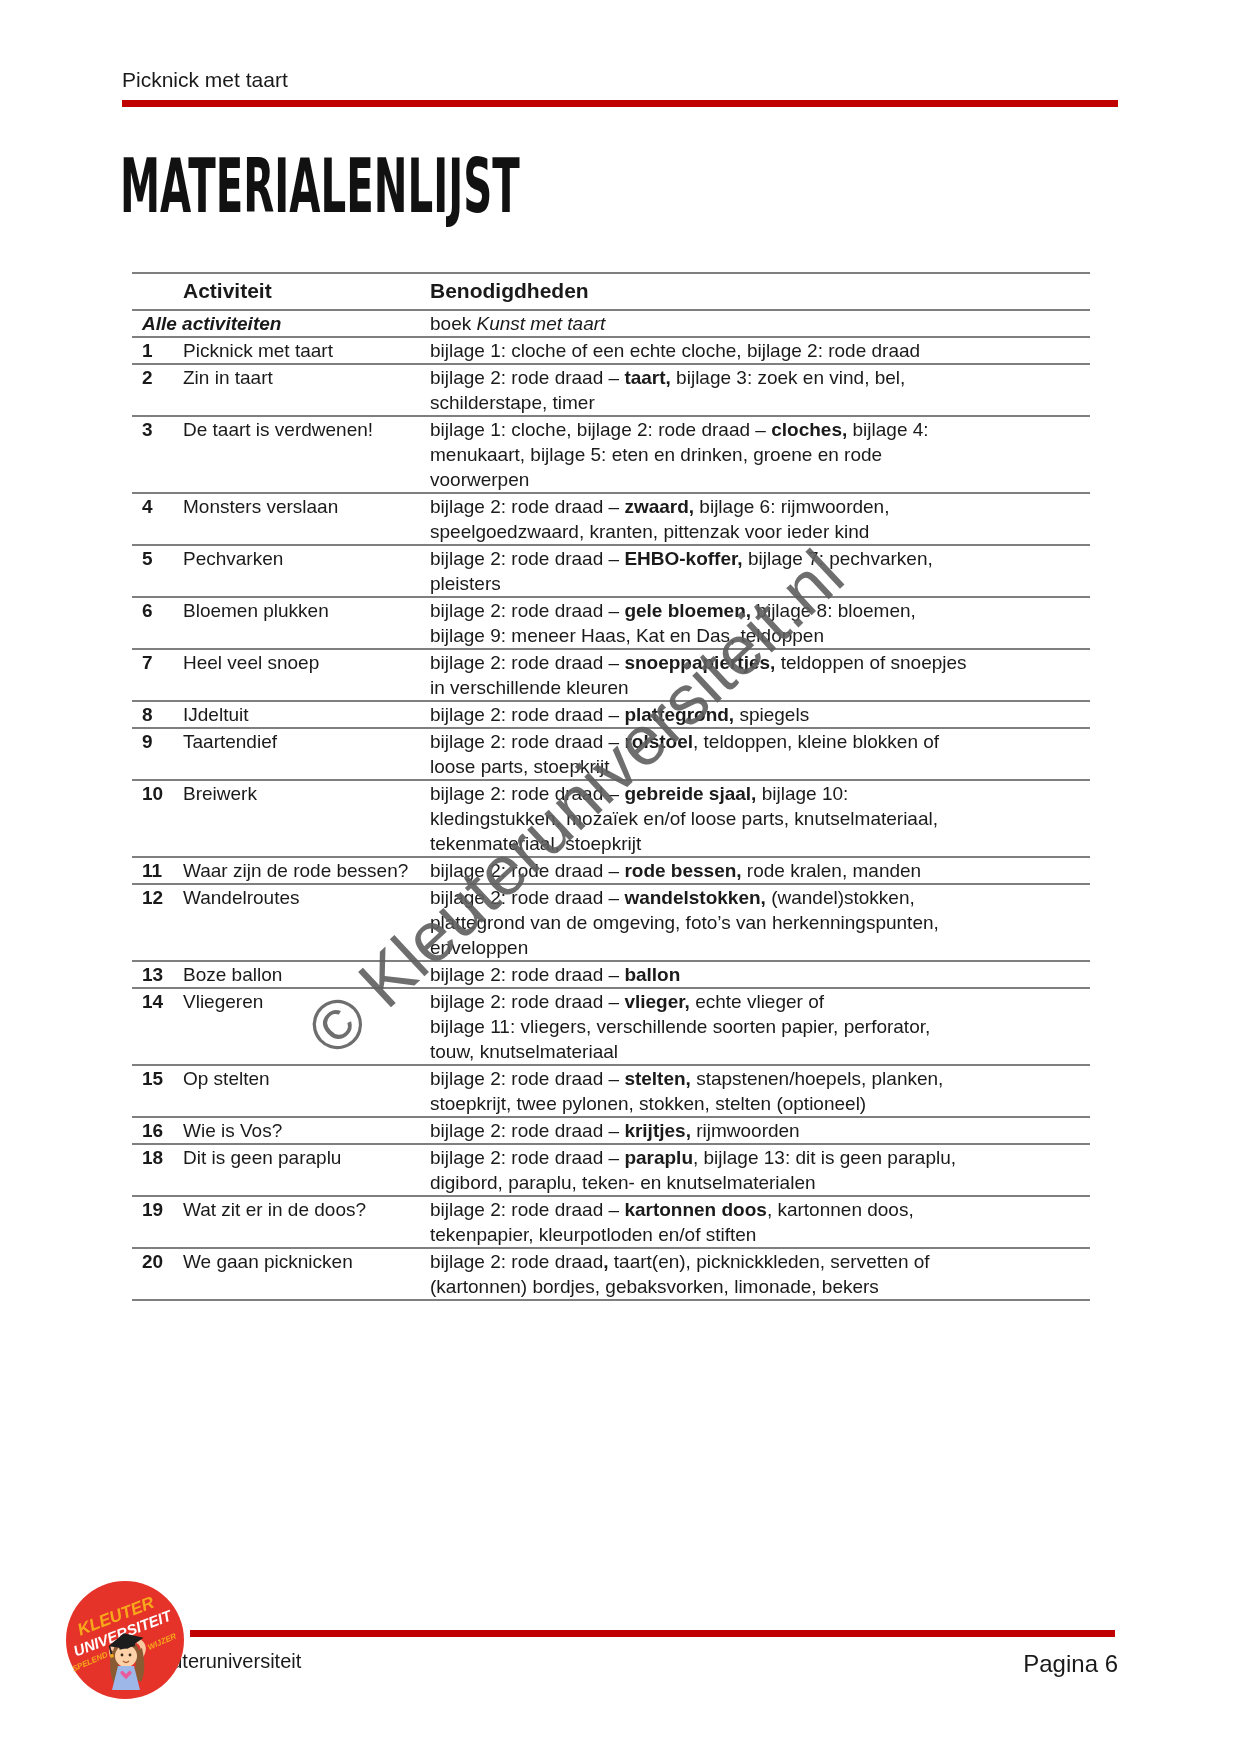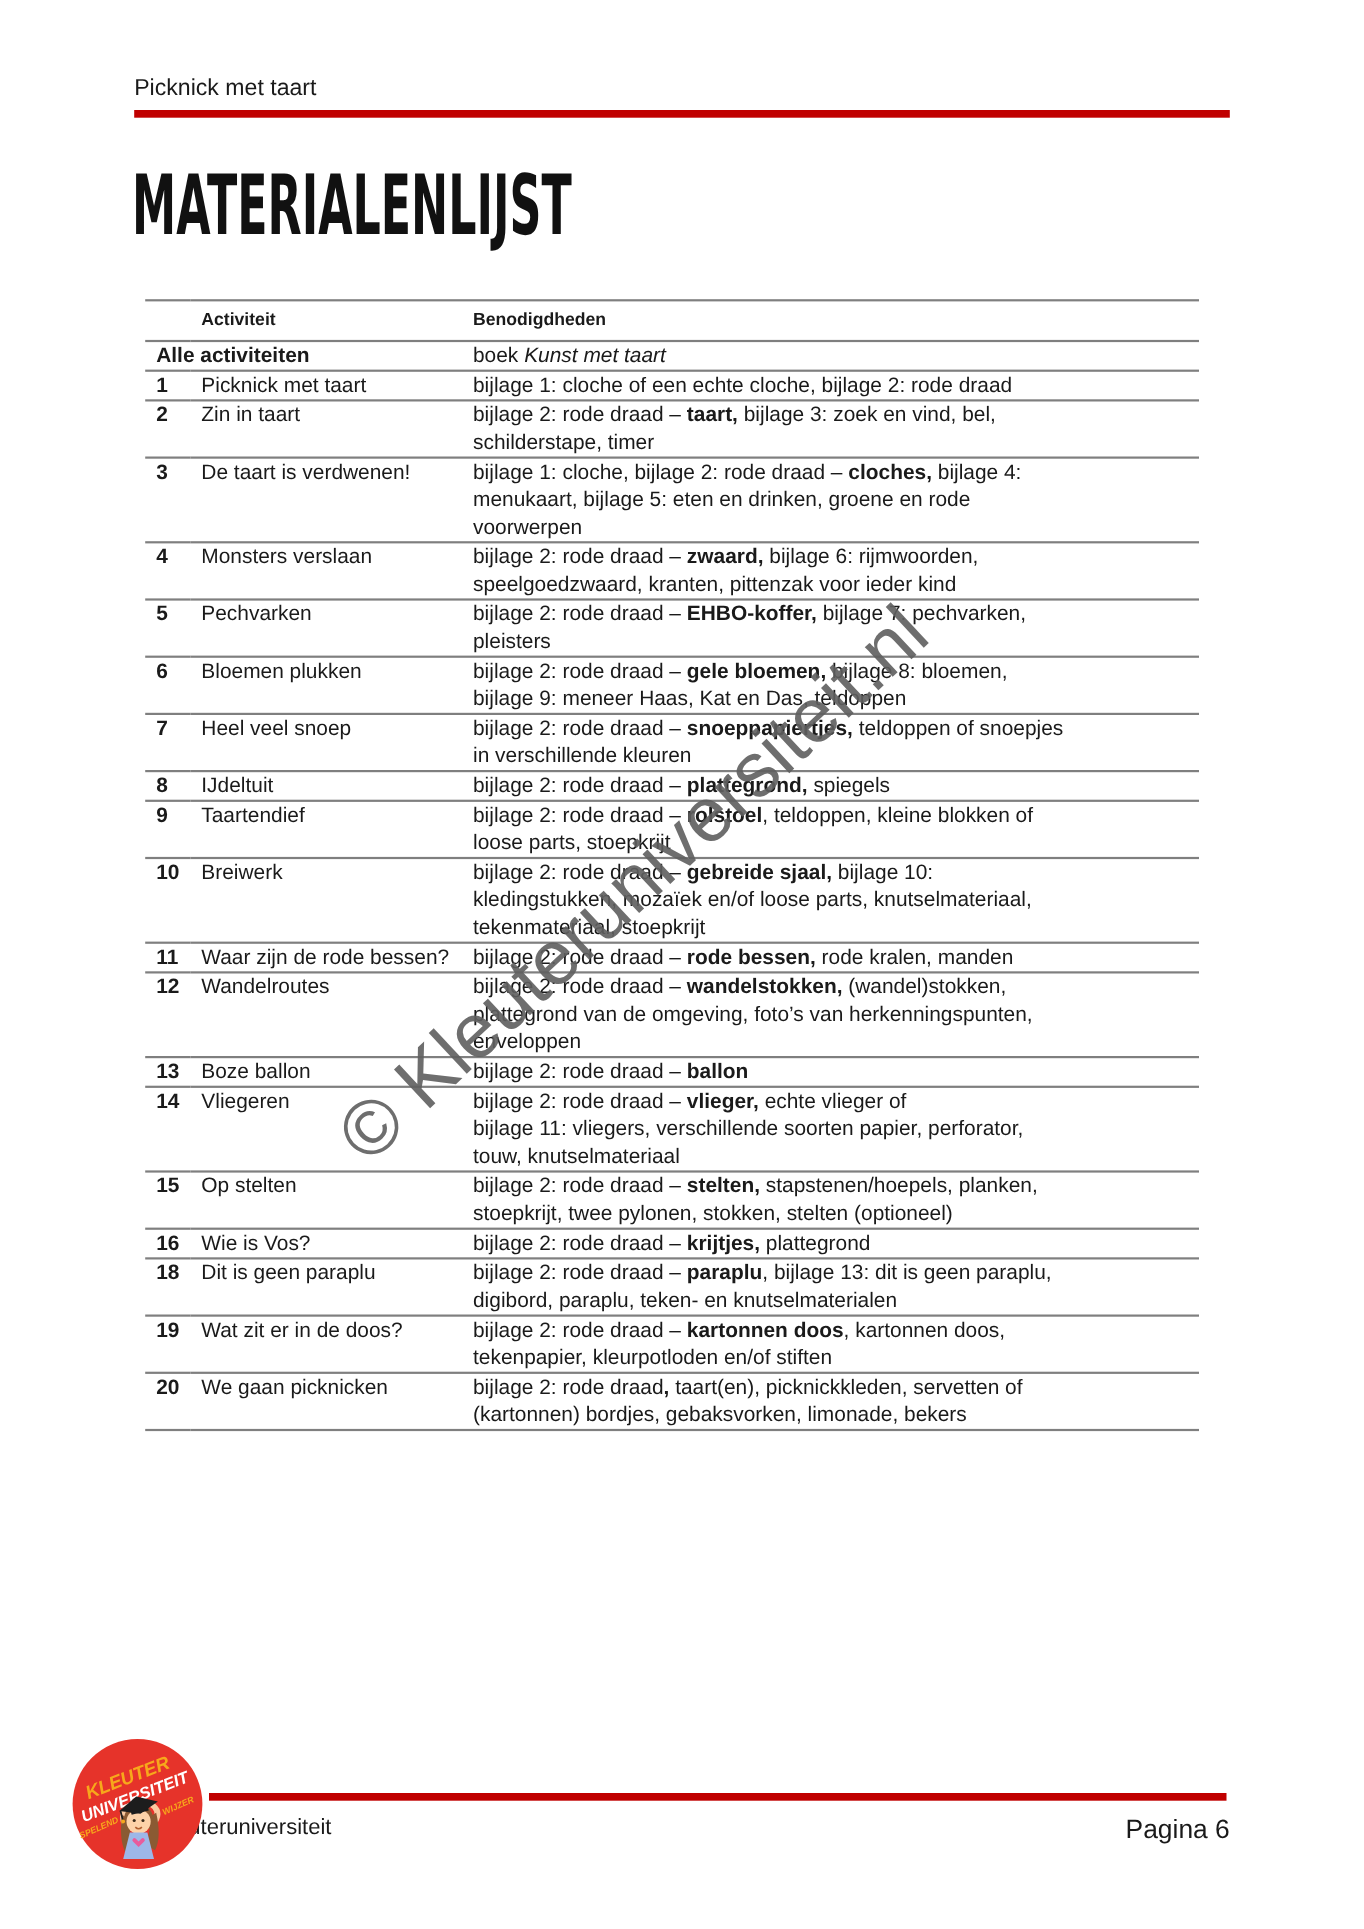--- a/index.html
+++ b/index.html
@@ -32,29 +32,29 @@
     color:#111;letter-spacing:0px;white-space:nowrap;
     transform:scale(0.56,1.05);transform-origin:left top;
   }
 
   
   .table-wrap{position:absolute;left:132px;top:272px;}
   table{border-collapse:collapse;table-layout:fixed;width:958px;
         border-top:2px solid var(--rule-gray);}
   th,td{vertical-align:top;text-align:left;font-weight:normal;}
   tr{border-bottom:2px solid var(--rule-gray);}
-  thead th{font-size:16px;font-weight:bold;padding:4px 0 5px 0;line-height:26px;}
+  thead th{font-size:21px;font-weight:bold;padding:4px 0 5px 0;line-height:26px;}
   td{font-size:19px;line-height:25px;padding:0;}
   .num{width:41px;font-weight:bold;padding-left:10px;}
   th.act,td.act{width:247px;padding-left:10px;}
   th.mat,td.mat{width:670px;padding-left:10px;margin-top:37px;}
   td.mat{white-space:pre-wrap;}
   .b{font-weight:bold;}
   .i{font-style:italic;}
-  td.all{font-weight:bold;padding-left:10px;}
+  td.all{font-weight:bold;font-style:italic;padding-left:10px;}
 
   
   .watermark{
     position:absolute;left:140px;top:763px;width:870px;
     font-size:70px;text-align:center;white-space:nowrap;
     color:var(--watermark-gray);opacity:0.9;
     transform:rotate(-43deg);transform-origin:center center;
     z-index:6;pointer-events:none;
   }
 
@@ -183,21 +183,21 @@
           </tr>
           <tr>
             <td class="num">15</td>
             <td class="act">Op stelten</td>
             <td class="mat"><span>bijlage 2: rode draad – </span><span class="b">stelten,</span><span> stapstenen/hoepels, planken,
 stoepkrijt, twee pylonen, stokken, stelten (optioneel)</span></td>
           </tr>
           <tr>
             <td class="num">16</td>
             <td class="act">Wie is Vos?</td>
-            <td class="mat"><span>bijlage 2: rode draad – </span><span class="b">krijtjes,</span><span> plattegrond</span></td>
+            <td class="mat"><span>bijlage 2: rode draad – </span><span class="b">krijtjes,</span><span> rijmwoorden</span></td>
           </tr>
           <tr>
             <td class="num">18</td>
             <td class="act">Dit is geen paraplu</td>
             <td class="mat"><span>bijlage 2: rode draad – </span><span class="b">paraplu</span><span>, bijlage 13: dit is geen paraplu,
 digibord, paraplu, teken- en knutselmaterialen</span></td>
           </tr>
           <tr>
             <td class="num">19</td>
             <td class="act">Wat zit er in de doos?</td>

